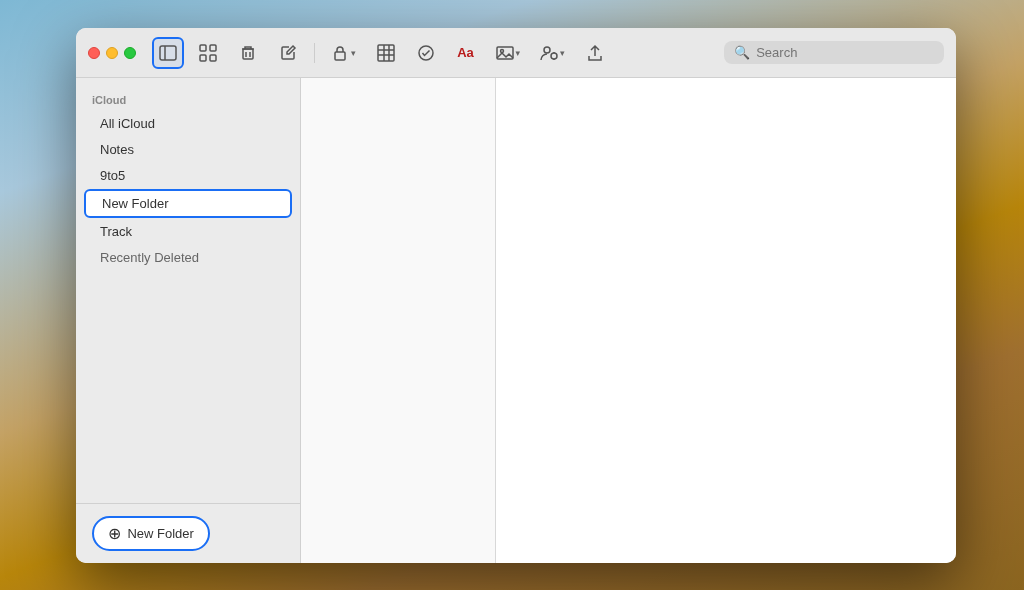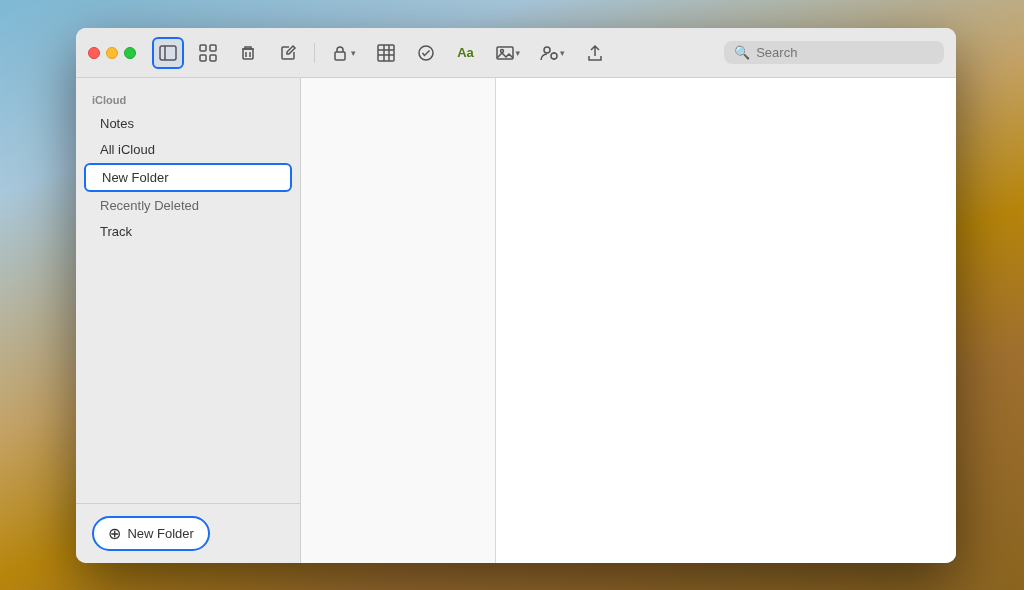--- a/index.html
+++ b/index.html
@@ -302,21 +302,21 @@
       </svg>
     </button>
 
     <button class="toolbar-btn" title="Checklist">
       <svg class="icon-svg" viewBox="0 0 18 18" fill="none" stroke="currentColor" stroke-width="1.5">
         <circle cx="9" cy="9" r="7"></circle>
         <polyline points="5.5,9 7.5,11.5 12.5,6.5"></polyline>
       </svg>
     </button>
 
-    <button class="toolbar-btn" title="Format" style="font-size:13px; font-weight:600; color:#4d7c0f;">
+    <button class="toolbar-btn" title="Format" style="font-size:13px; font-weight:600; color:#b91c1c;">
       <span>Aa</span>
     </button>
 
     <button class="toolbar-btn-with-arrow" title="Add Media">
       <svg class="icon-svg" viewBox="0 0 18 18" fill="none" stroke="currentColor" stroke-width="1.5">
         <rect x="1" y="3" width="16" height="12" rx="1"></rect>
         <circle cx="6" cy="7" r="1.5"></circle>
         <polyline points="1,14 6,9 10,13 13,10 17,14"></polyline>
       </svg>
       <span style="font-size:9px; color:#666;">▾</span>
@@ -345,25 +345,26 @@
       <input type="text" value="" placeholder="Search" style="">
     </div>
   </div>
 
   <div class="main-content">
 
     <div class="sidebar">
       <div class="sidebar-content">
         <div class="sidebar-section-label">iCloud</div>
 
+        <div class="sidebar-item">All iCloud</div>
         <div class="sidebar-item">Notes</div>
-        <div class="sidebar-item">All iCloud</div>
+        <div class="sidebar-item">9to5</div>
         <div class="sidebar-item active">New Folder</div>
+        <div class="sidebar-item">Track</div>
         <div class="sidebar-item recently-deleted">Recently Deleted</div>
-        <div class="sidebar-item">Track</div>
       </div>
 
       <div class="sidebar-footer">
         <button class="new-folder-btn">
           <span class="plus-icon">⊕</span>
           <span>New Folder</span>
         </button>
       </div>
     </div>
 

